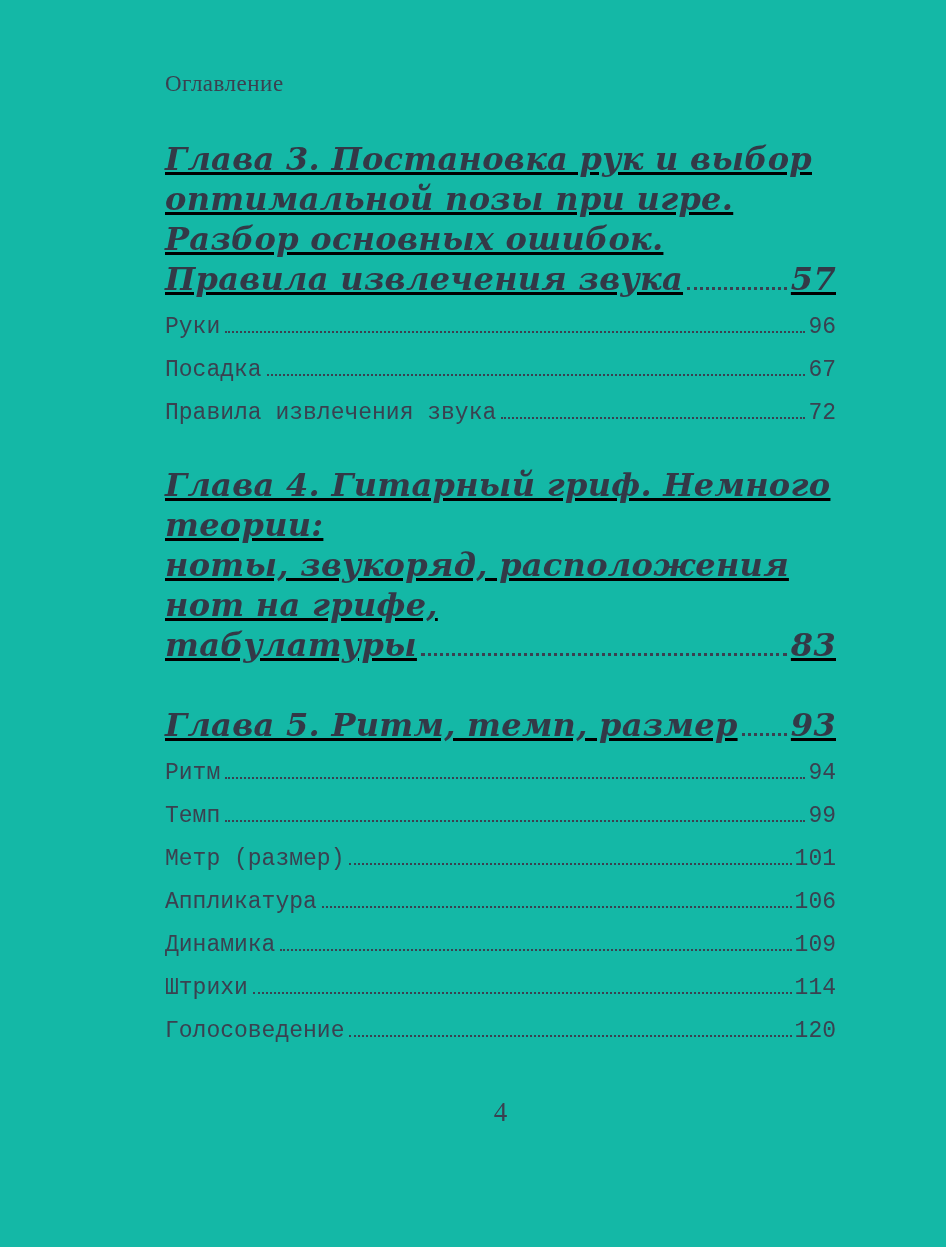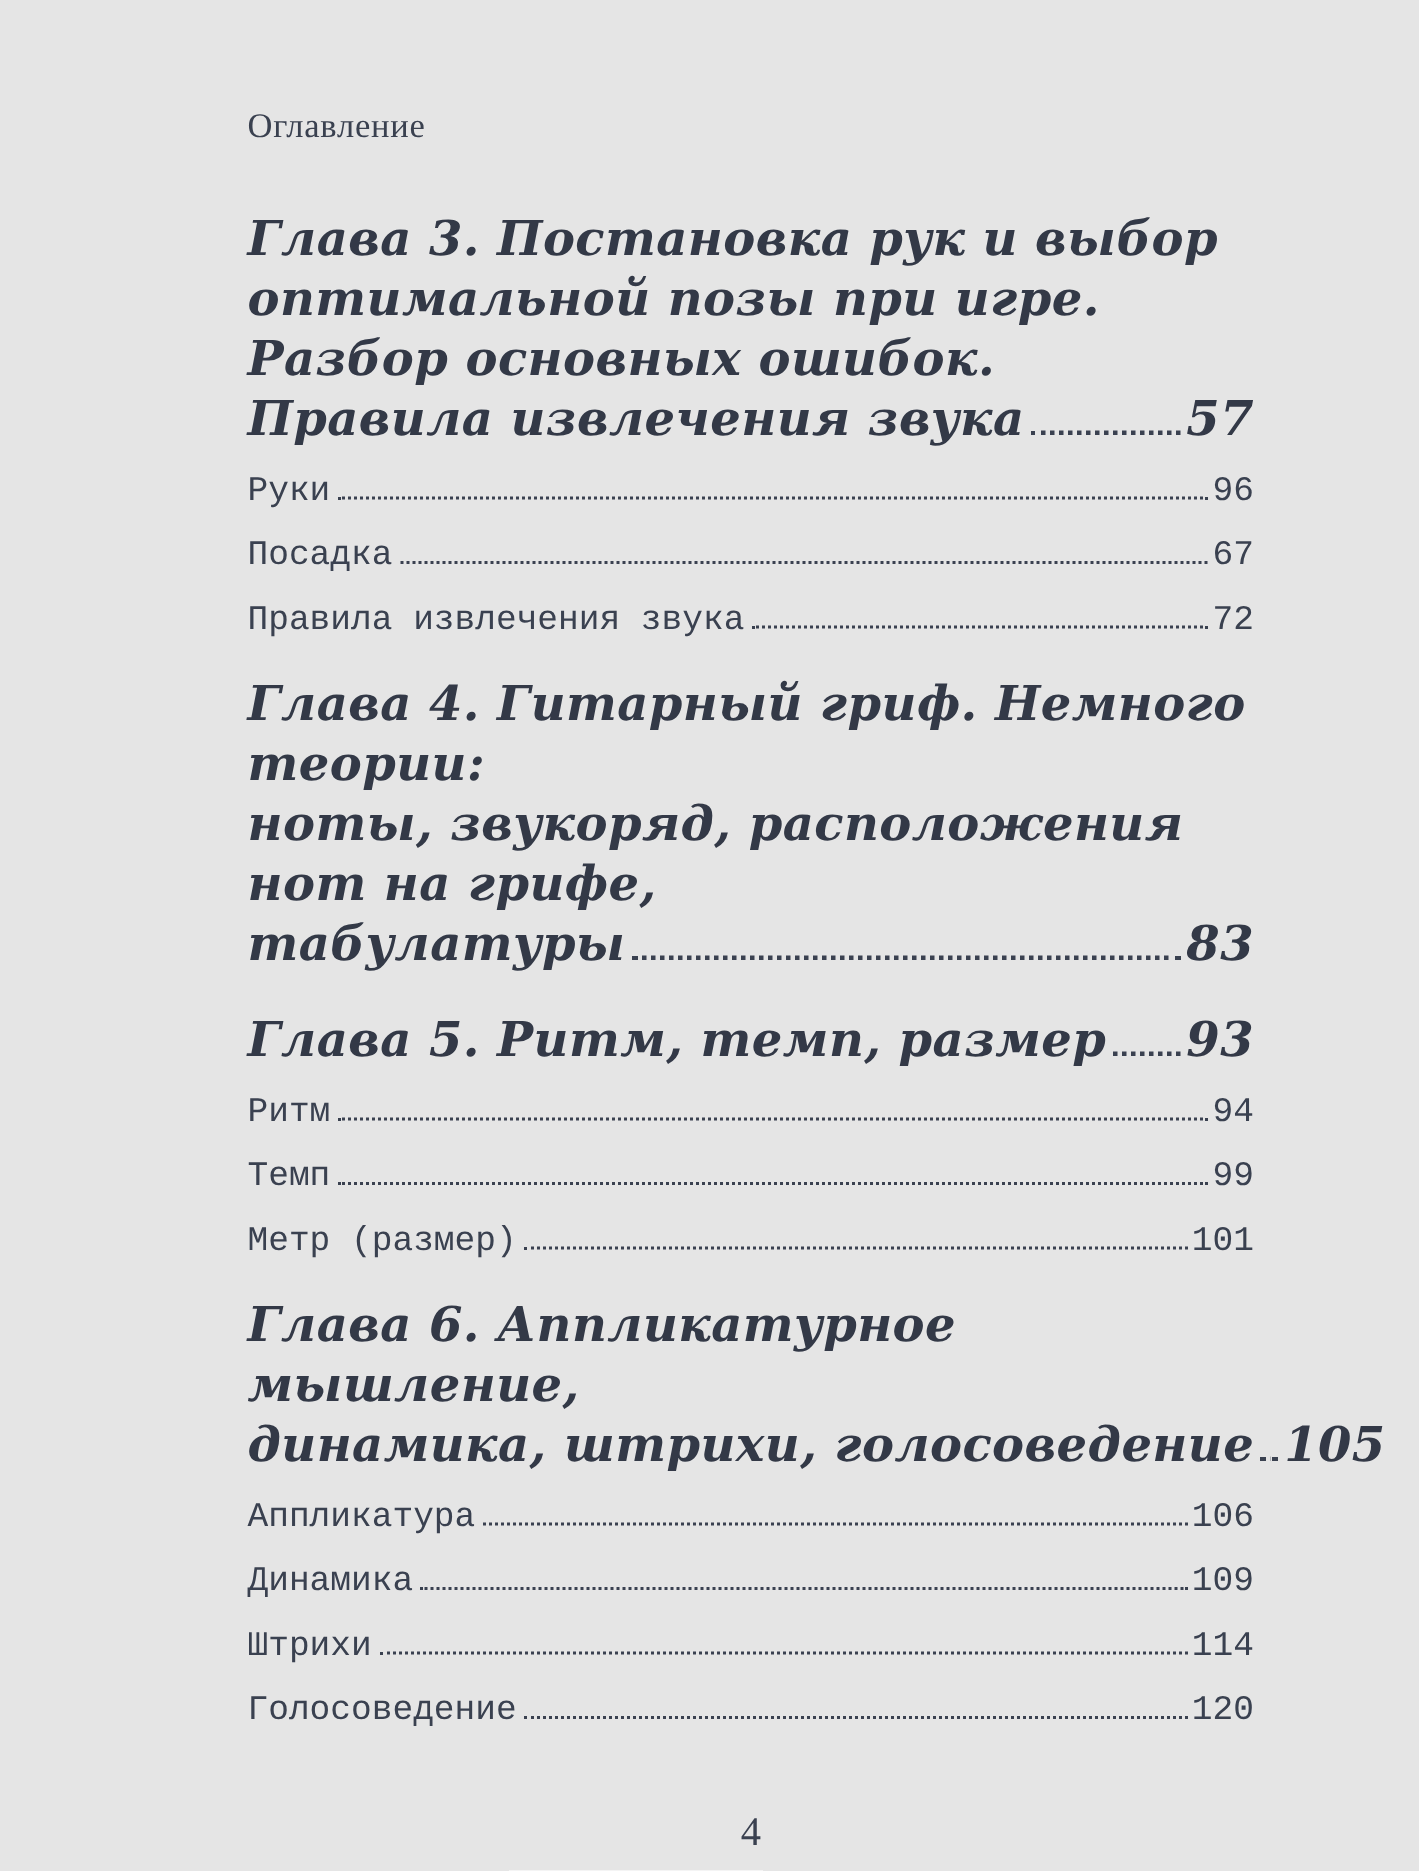--- a/index.html
+++ b/index.html
@@ -4,37 +4,37 @@
 <style>
   * { margin: 0; padding: 0; box-sizing: border-box; }
   html, body { background: #ffffff; }
   body {
     width: 946px; height: 1247px;
     font-family: "Liberation Serif", serif;
   }
   .page {
     position: relative;
     width: 946px; height: 1247px;
-    background: #e5e5e5;
+    background: #14b8a6;
     overflow: hidden;
   }
   .content {
     position: absolute;
     left: 165px; top: 70px;
     width: 671px;
   }
   .header {
     font-family: "Liberation Serif", serif;
     font-size: 23px;
     line-height: 27px;
     letter-spacing: 0.5px;
     color: #3a4150;
     margin-bottom: 42px;
   }
-  .entry.chapter { margin-top: 24px; margin-bottom: 16px; }
+  .entry.chapter { margin-top: 40px; margin-bottom: 16px; text-decoration: underline; }
   .entry.sub { margin-bottom: 19px; }
   .chapter .line,
   .chapter .row {
     font-family: "DejaVu Serif", serif;
     font-style: italic;
     font-weight: bold;
     font-size: 32px;
     line-height: 40px;
     letter-spacing: 0.3px;
     color: #333947;
@@ -136,28 +136,20 @@
             <span class="pagenum">99</span>
           </div>
         </div>
         <div class="entry sub">
           <div class="row">
             <span class="title">Метр (размер)</span>
             <span class="dots"></span>
             <span class="pagenum">101</span>
           </div>
         </div>
-        <div class="entry chapter">
-          <div class="line">Глава 6. Аппликатурное мышление,</div>
-          <div class="row">
-            <span class="title">динамика, штрихи, голосоведение</span>
-            <span class="dots"></span>
-            <span class="pagenum">105</span>
-          </div>
-        </div>
         <div class="entry sub">
           <div class="row">
             <span class="title">Аппликатура</span>
             <span class="dots"></span>
             <span class="pagenum">106</span>
           </div>
         </div>
         <div class="entry sub">
           <div class="row">
             <span class="title">Динамика</span>

